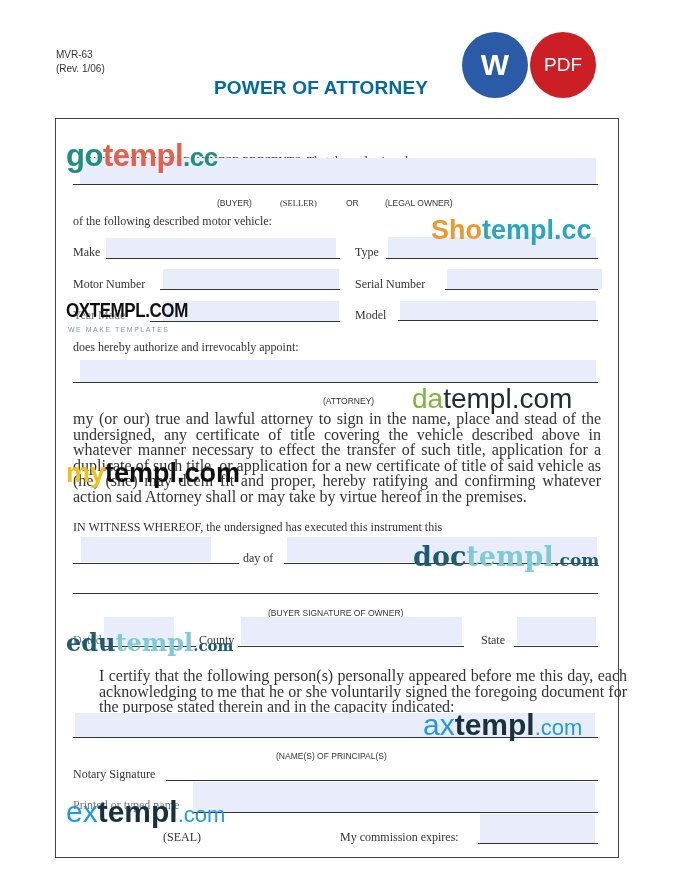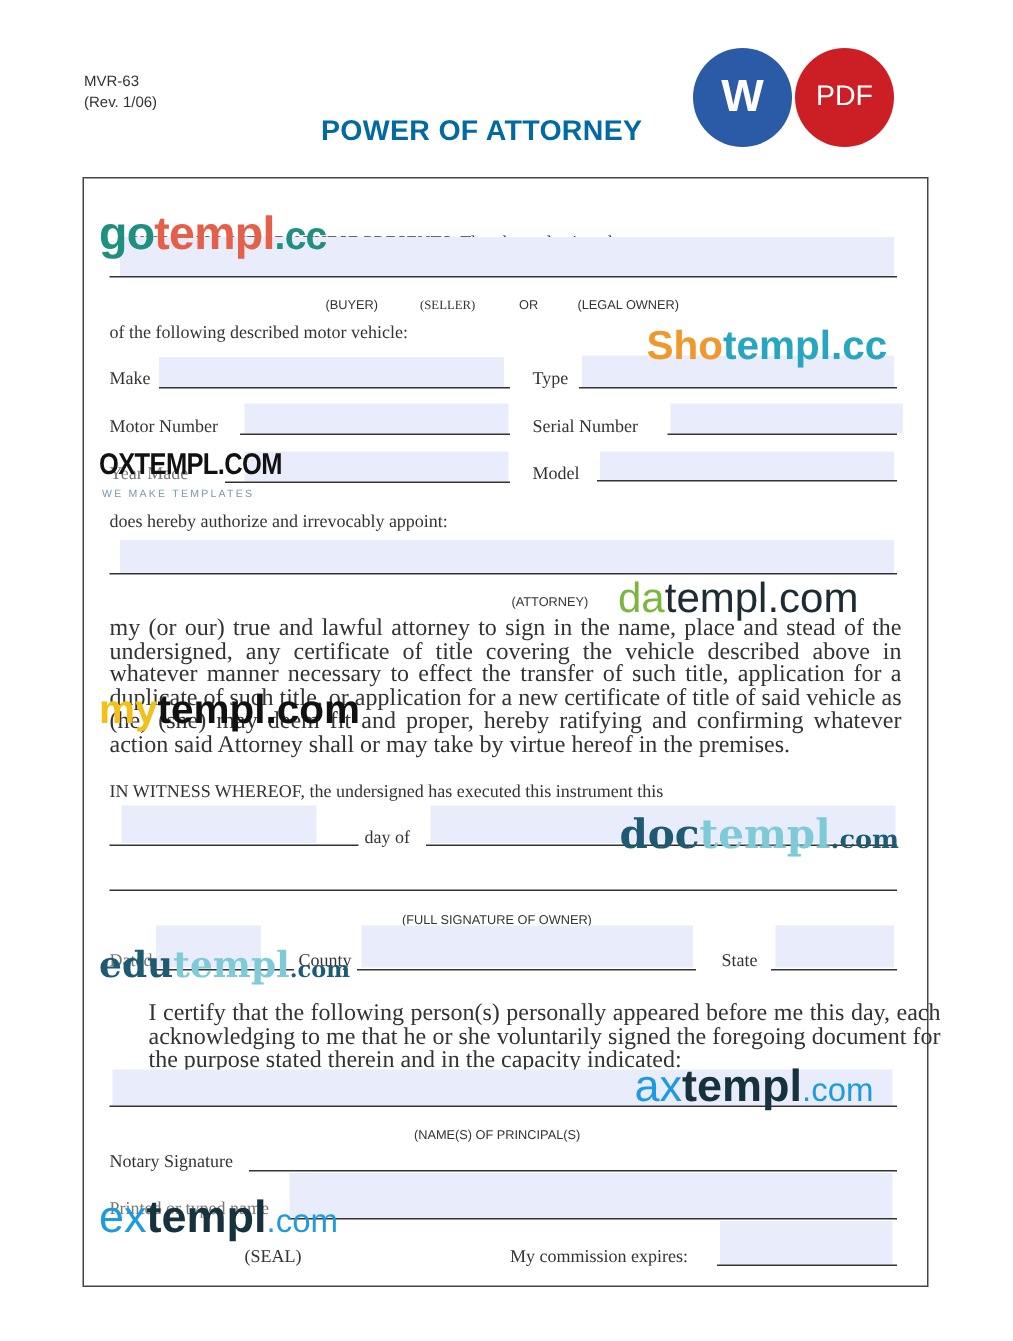--- a/index.html
+++ b/index.html
@@ -65,33 +65,33 @@
 <div class="abs txt" style="left:73px;top:308px;color:#777;">Year Made</div>
 <div class="abs field" style="left:163px;top:301px;width:176px;height:20px;"></div>
 <div class="abs line" style="left:150px;top:321px;width:190px;"></div>
 <div class="abs txt" style="left:355px;top:308px;">Model</div>
 <div class="abs field" style="left:400px;top:301px;width:196px;height:19px;"></div>
 <div class="abs line" style="left:398px;top:320px;width:200px;"></div>
 
 <div class="abs txt" style="left:73px;top:340px;">does hereby authorize and irrevocably appoint:</div>
 <div class="abs field" style="left:80px;top:360px;width:516px;height:22px;"></div>
 <div class="abs line" style="left:73px;top:382px;width:525px;"></div>
-<div class="abs small" style="left:327px;top:385px;padding-left:14px;">(ATTORNEY)</div>
+<div class="abs small" style="left:309px;top:385px;padding-left:14px;">(ATTORNEY)</div>
 
 <div class="abs para" style="left:73px;top:411px;">my (or our) true and lawful attorney to sign in the name, place and stead of the undersigned, any certificate of title covering the vehicle described above in whatever manner necessary to effect the transfer of such title, application for a duplicate of such title, or application for a new certificate of title of said vehicle as (he) (she) may deem fit and proper, hereby ratifying and confirming whatever action said Attorney shall or may take by virtue hereof in the premises.</div>
 
 <div class="abs txt" style="left:73px;top:520px;">IN WITNESS WHEREOF, the undersigned has executed this instrument this</div>
 <div class="abs field" style="left:81px;top:537px;width:130px;height:25px;"></div>
 <div class="abs line" style="left:73px;top:563px;width:166px;"></div>
 <div class="abs txt" style="left:243px;top:551px;">day of</div>
 <div class="abs field" style="left:287px;top:537px;width:310px;height:25px;"></div>
 <div class="abs line" style="left:284px;top:563px;width:314px;"></div>
 
 <div class="abs line" style="left:73px;top:593px;width:525px;"></div>
-<div class="abs small" style="left:268px;top:597px;">(FULL SIGNATURE OF OWNER)</div>
+<div class="abs small" style="left:268px;top:597px;">(BUYER SIGNATURE OF OWNER)</div>
 
 <div class="abs txt" style="left:73px;top:633px;color:#777;">Dated</div>
 <div class="abs field" style="left:104px;top:617px;width:70px;height:28px;"></div>
 <div class="abs line" style="left:104px;top:646px;width:92px;"></div>
 <div class="abs txt" style="left:199px;top:633px;">County</div>
 <div class="abs field" style="left:241px;top:617px;width:221px;height:28px;"></div>
 <div class="abs line" style="left:238px;top:646px;width:226px;"></div>
 <div class="abs txt" style="left:481px;top:633px;">State</div>
 <div class="abs field" style="left:517px;top:617px;width:79px;height:28px;"></div>
 <div class="abs line" style="left:514px;top:646px;width:84px;"></div>

